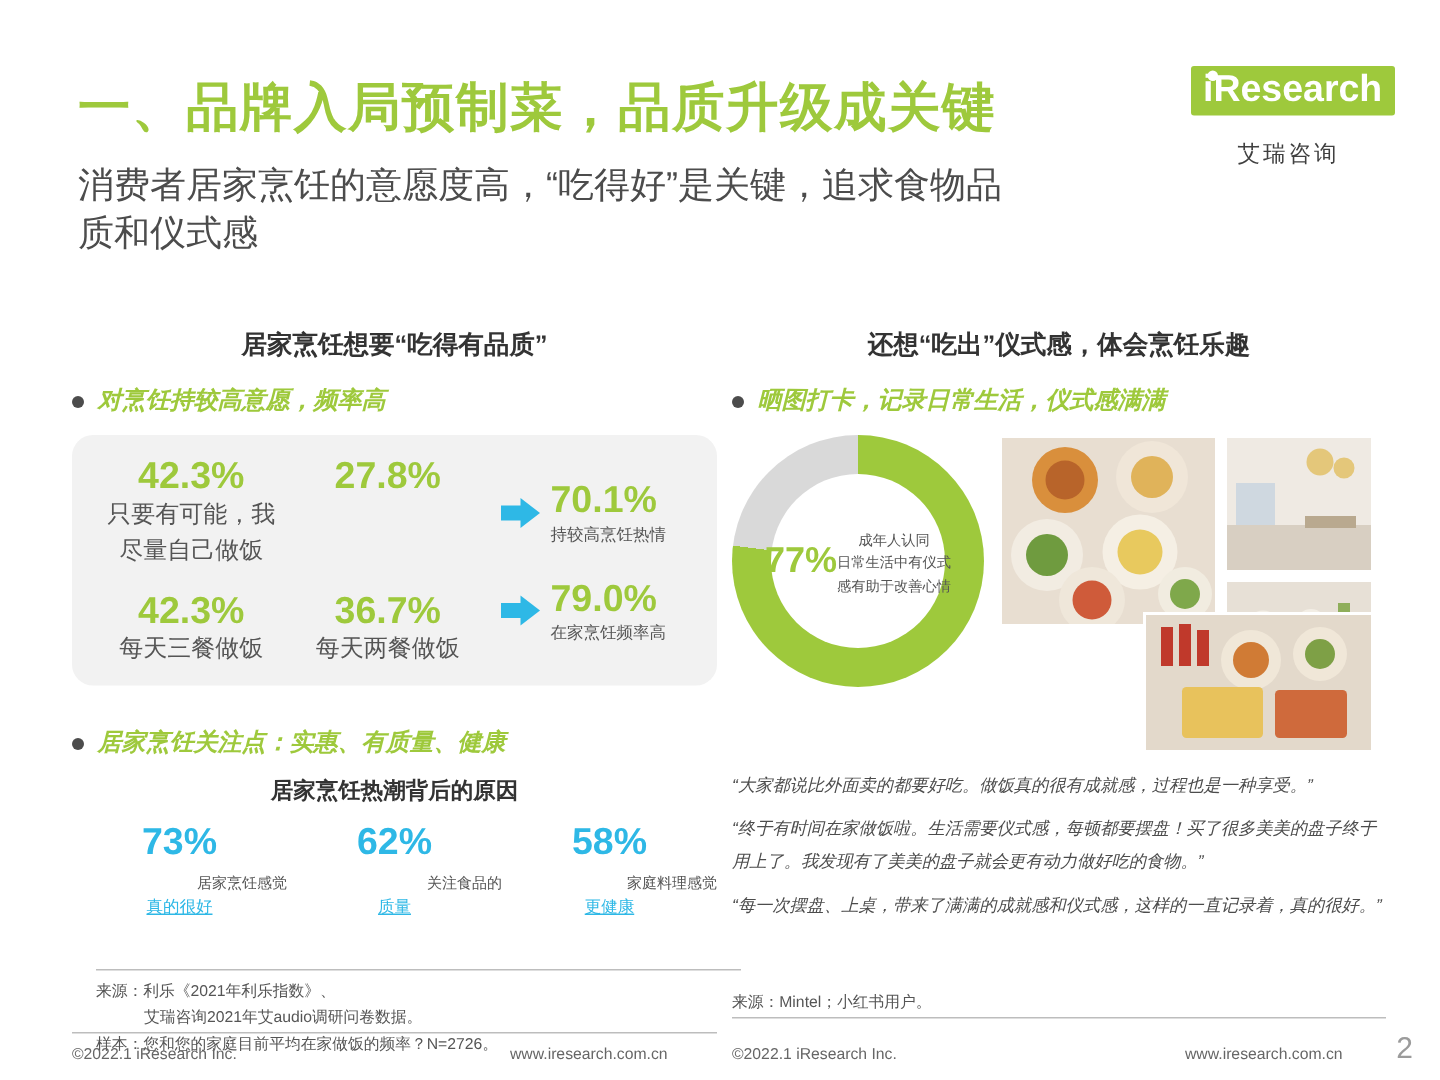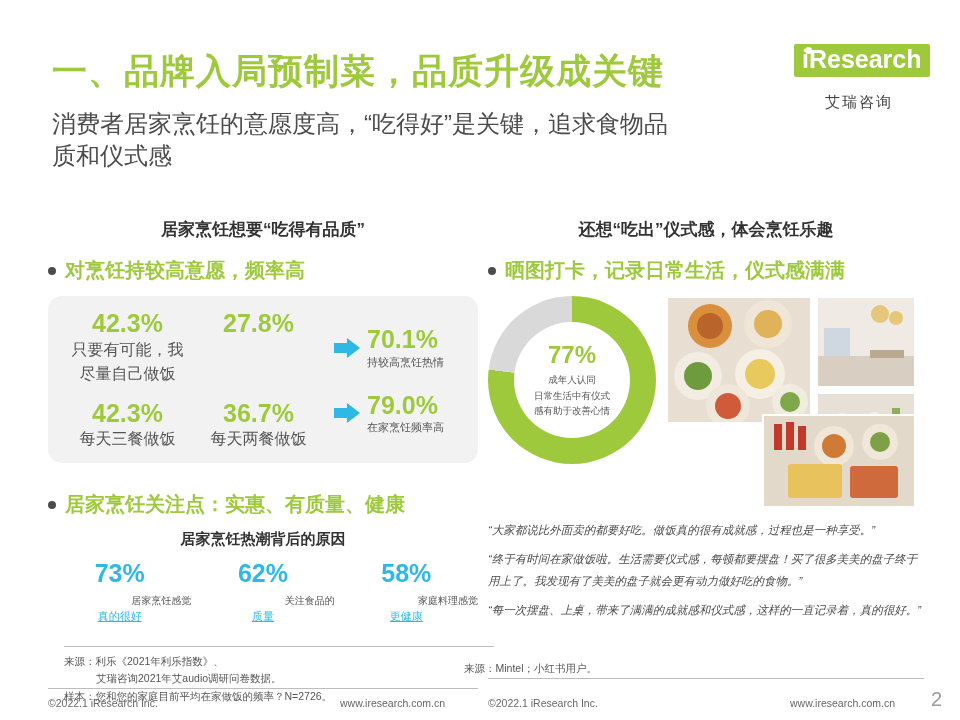--- a/index.html
+++ b/index.html
@@ -41,21 +41,21 @@
   .col-left { left: 48px; width: 430px; }
   .col-right { left: 488px; width: 436px; }
 
   .col-head {
     text-align: center; font-size: 17px; font-weight: bold; color: #333;
     margin-bottom: 16px;
   }
 
   .bullet-row { display: flex; align-items: center; gap: 9px; margin-bottom: 12px; }
   .bullet-dot { width: 8px; height: 8px; border-radius: 50%; background: #4c4c4c; flex: 0 0 auto; }
-  .bullet-text { font-size: 20px; font-weight: bold; color: #9ec93c; }
+  .bullet-text { font-size: 16px; font-weight: bold; color: #9ec93c; font-style: italic; }
 
   
   .panel {
     background: #f2f2f2; border-radius: 14px; padding: 14px 14px 12px 14px;
     display: flex; align-items: center; gap: 10px;
   }
   .panel-left { flex: 1; }
   .stat-row { display: flex; }
   .stat-cell { flex: 1; text-align: center; padding: 0 4px; }
   .stat-pct { font-size: 25px; font-weight: bold; color: #9ec93c; line-height: 1.1; }
@@ -90,21 +90,21 @@
   .donut-wrap { position: relative; width: 168px; height: 168px; flex: 0 0 auto; }
   .donut {
     width: 168px; height: 168px; border-radius: 50%;
     background: conic-gradient(#9ec93c 0deg 277deg, #d9d9d9 277deg 360deg);
   }
   .donut::after {
     content: ""; position: absolute; left: 26px; top: 26px;
     width: 116px; height: 116px; border-radius: 50%; background: #fff;
   }
   .donut-label {
-    position: absolute; inset: 0; display: flex; flex-direction: column;
+    position: absolute; inset: 0; display: flex; flex-direction: row;
     align-items: center; justify-content: center; z-index: 2; text-align: center;
   }
   .donut-pct { font-size: 24px; font-weight: bold; color: #9ec93c; line-height: 1.1; }
   .donut-cap { font-size: 9.5px; color: #555; line-height: 1.6; margin-top: 4px; }
 
   .right-top { display: flex; gap: 10px; align-items: flex-start; }
 
   
   .photos { position: relative; width: 250px; height: 212px; flex: 0 0 auto; }
   .photo { position: absolute; border: 2px solid #fff; overflow: hidden; }
@@ -116,21 +116,21 @@
   .quotes { margin-top: 12px; font-size: 11.5px; color: #4c4c4c; line-height: 1.9; }
   .quotes p { margin-bottom: 7px; font-style: italic; }
 
   
   .note-left {
     position: absolute; left: 64px; top: 646px; width: 430px;
     font-size: 10.5px; color: #555; line-height: 1.65;
     border-top: 1px solid #bdbdbd; padding-top: 6px;
   }
   .note-right {
-    position: absolute; left: 464px; top: 660px; width: 436px;
+    position: absolute; left: 488px; top: 660px; width: 436px;
     font-size: 10.5px; color: #555; line-height: 1.65;
   }
   .sep-right { position: absolute; left: 488px; top: 678px; width: 436px; border-top: 1px solid #bdbdbd; }
   .sep-left2 { position: absolute; left: 48px; top: 688px; width: 430px; border-top: 1px solid #bdbdbd; }
 
   .footer-l { position: absolute; left: 48px; top: 697px; font-size: 10.5px; color: #666; }
   .footer-l2 { position: absolute; left: 340px; top: 697px; font-size: 10.5px; color: #666; }
   .footer-r { position: absolute; left: 488px; top: 697px; font-size: 10.5px; color: #666; }
   .footer-r2 { position: absolute; left: 790px; top: 697px; font-size: 10.5px; color: #666; }
   .page-num { position: absolute; right: 18px; top: 688px; font-size: 20px; color: #9b9b9b; }

